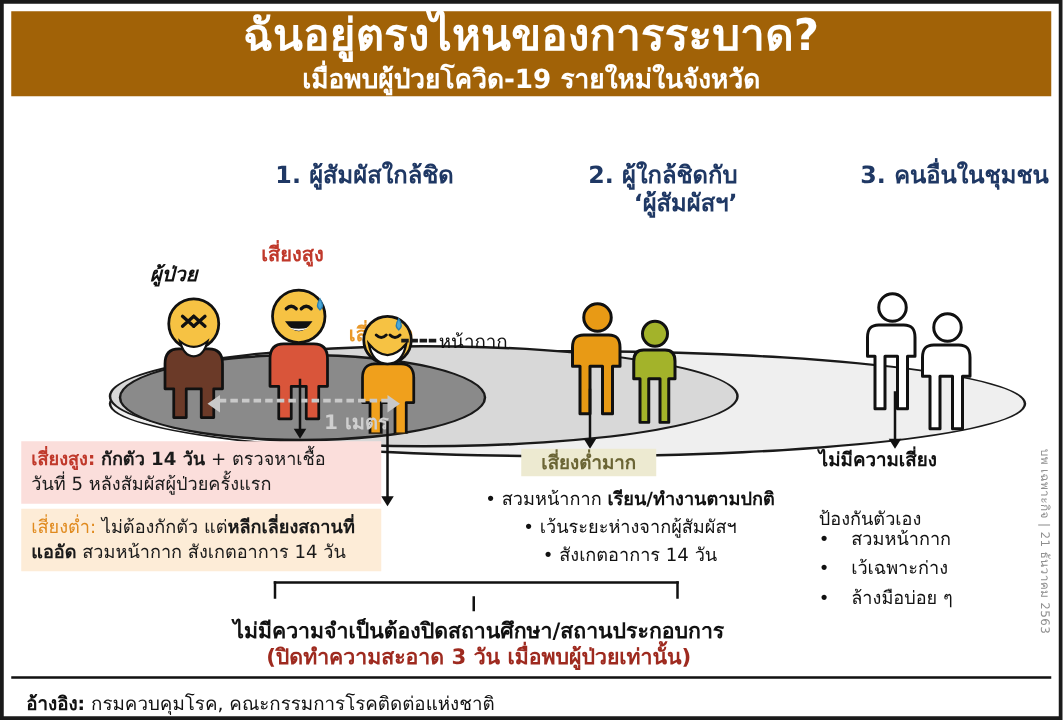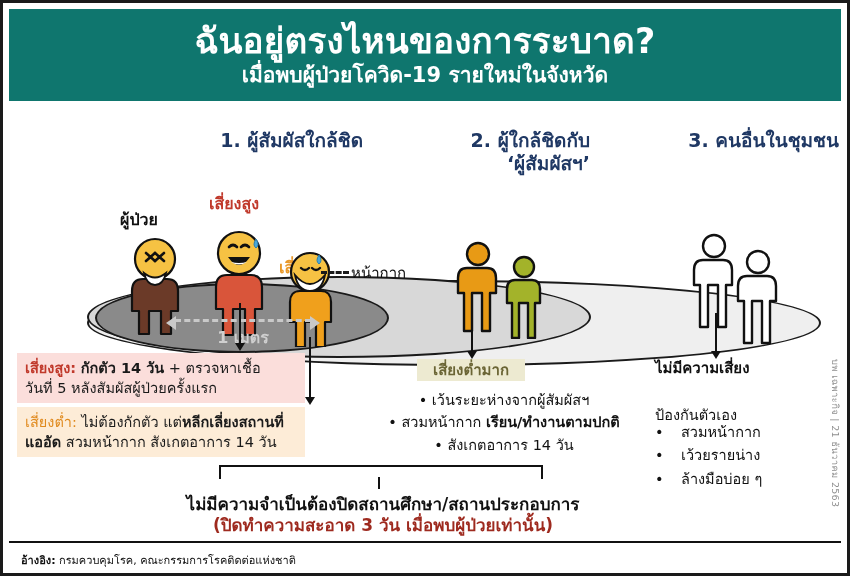--- a/index.html
+++ b/index.html
@@ -12,22 +12,22 @@
   #poster{
     position:relative;
     width:850px;height:576px;
     background:#ffffff;
     box-sizing:border-box;
     border:3px solid #1a1a1a;
   }
 
   
   .header{
-    position:absolute;left:6px;top:6px;width:832px;height:92px;
-    background:#0f766e;
+    position:absolute;left:6px;top:6px;width:832px;height:68px;
+    background:#a16207;
     display:flex;flex-direction:column;align-items:center;justify-content:center;
   }
   .header-title{
     color:#ffffff;font-size:35px;font-weight:bold;line-height:1.05;
     letter-spacing:.2px;white-space:nowrap;
   }
   .header-sub{
     color:#ffffff;font-size:21px;font-weight:bold;line-height:1.1;
     margin-top:4px;white-space:nowrap;
   }
@@ -59,21 +59,21 @@
     position:absolute;left:172px;top:316px;width:136px;height:2px;
     border-top:3px dashed #c9c9c9;
   }
   #meter-arrow::before,#meter-arrow::after{
     content:"";position:absolute;top:-6px;width:0;height:0;
     border-top:7px solid transparent;border-bottom:7px solid transparent;
   }
   #meter-arrow::before{left:-9px;border-right:10px solid #c9c9c9;}
   #meter-arrow::after{right:-9px;border-left:10px solid #c9c9c9;}
   #meter-label{
-    position:absolute;left:172px;top:322px;width:136px;text-align:center;
+    position:absolute;left:172px;top:322px;width:136px;text-align:right;
     color:#cfcfcf;font-size:16px;font-weight:bold;
   }
 
   
   #mask-dash{
     position:absolute;left:318px;top:268px;width:28px;height:0;
     border-top:3px dashed #1a1a1a;
   }
   #mask-label{
     position:absolute;left:348px;top:258px;font-size:15px;color:#111;
@@ -136,21 +136,21 @@
     font-size:17px;font-weight:bold;color:#111;white-space:nowrap;
   }
   #bottom-2{
     position:absolute;left:120px;top:508px;width:520px;text-align:center;
     font-size:17px;font-weight:bold;color:#9e2a1f;white-space:nowrap;
   }
 
   
   #footer-rule{position:absolute;left:6px;top:538px;width:832px;height:2px;background:#111;}
   #footer{
-    position:absolute;left:18px;top:548px;font-size:11px;color:#111;
+    position:absolute;left:18px;top:548px;font-size:15px;color:#111;
   }
   #footer .b{font-weight:bold;}
 
   
   #vcredit{
     position:absolute;right:4px;top:356px;
     writing-mode:vertical-rl;
     font-size:9.5px;color:#8f8f8f;letter-spacing:.3px;white-space:nowrap;
   }
 </style>
@@ -168,21 +168,21 @@
   <div class="grp-head" id="grp2">
     <div>2. ผู้ใกล้ชิดกับ</div>
     <div>‘ผู้สัมผัสฯ’</div>
   </div>
   <div class="grp-head" id="grp3">3. คนอื่นในชุมชน</div>
 
   <div class="zone" id="zone-outer"></div>
   <div class="zone" id="zone-mid"></div>
   <div class="zone" id="zone-inner"></div>
 
-  <div class="p-label" style="left:96px;top:204px;width:80px;color:#111;">ผู้ป่วย</div>
+  <div class="p-label" style="left:96px;top:204px;width:80px;color:#111;font-style:italic;">ผู้ป่วย</div>
   <svg class="person" style="left:122px;top:228px;" width="60" height="105" viewBox="0 0 60 105">
     <path d="M18 48 h24 c8 0 11 5 11 12 v20 h-7 v23 h-10 v-23 h-12 v23 h-10 v-23 h-7 v-20 c0-7 3-12 11-12 z" fill="#6b3a28" stroke="#111" stroke-width="2.2" stroke-linejoin="round"></path>
     <circle cx="30" cy="28" r="20" fill="#f6c243" stroke="#111" stroke-width="2.2"></circle>
     <path d="M21 22 l9 8 M30 22 l-9 8" stroke="#111" stroke-width="2.6" stroke-linecap="round"></path>
     <path d="M39 22 l-9 8 M30 22 l9 8" stroke="#111" stroke-width="2.6" stroke-linecap="round"></path>
     <path d="M19 42 q11 9 22 0 q-3 12 -11 12 q-8 0 -11 -12 z" fill="#fff" stroke="#111" stroke-width="1.8"></path>
   </svg>
 
   <div class="p-label" style="left:186px;top:188px;width:90px;color:#c0392b;">เสี่ยงสูง</div>
   <svg class="person" style="left:205px;top:222px;" width="62" height="112" viewBox="0 0 62 112">
@@ -255,44 +255,44 @@
     </div>
     <div class="box-line">
       <span class="b">แออัด</span><span> สวมหน้ากาก สังเกตอาการ 14 วัน</span>
     </div>
   </div>
 
   <div id="badge-verylow">เสี่ยงต่ำมาก</div>
   <div id="mid-list">
     <div>
       <span>•</span>
-      <span>เว้นระยะห่างจากผู้สัมผัสฯ</span>
+      <span>สวมหน้ากาก </span><span class="b">เรียน/ทำงานตามปกติ</span>
     </div>
     <div>
       <span>•</span>
-      <span>สวมหน้ากาก </span><span class="b">เรียน/ทำงานตามปกติ</span>
+      <span>เว้นระยะห่างจากผู้สัมผัสฯ</span>
     </div>
     <div>
       <span>•</span>
       <span>สังเกตอาการ 14 วัน</span>
     </div>
   </div>
 
   <div id="right-title">
     <div>ไม่มีความเสี่ยง</div>
   </div>
   <div id="right-sub">ป้องกันตัวเอง</div>
   <div id="right-list">
     <div class="ritem">
       <span class="bullet">•</span>
       <span>สวมหน้ากาก</span>
     </div>
     <div class="ritem">
       <span class="bullet">•</span>
-      <span>เว้วยรายน่าง</span>
+      <span>เว้เฉพาะก่าง</span>
     </div>
     <div class="ritem">
       <span class="bullet">•</span>
       <span>ล้างมือบ่อย ๆ</span>
     </div>
   </div>
 
   <div id="bracket"></div>
   <div id="bracket-stem"></div>
   <div id="bottom-1">ไม่มีความจำเป็นต้องปิดสถานศึกษา/สถานประกอบการ</div>

